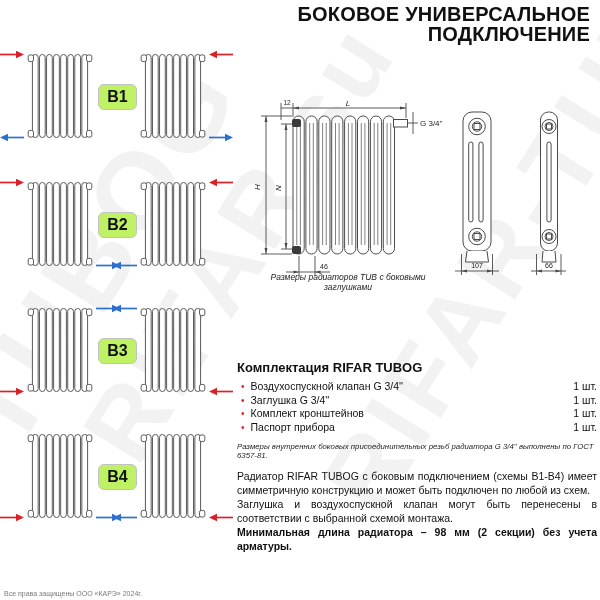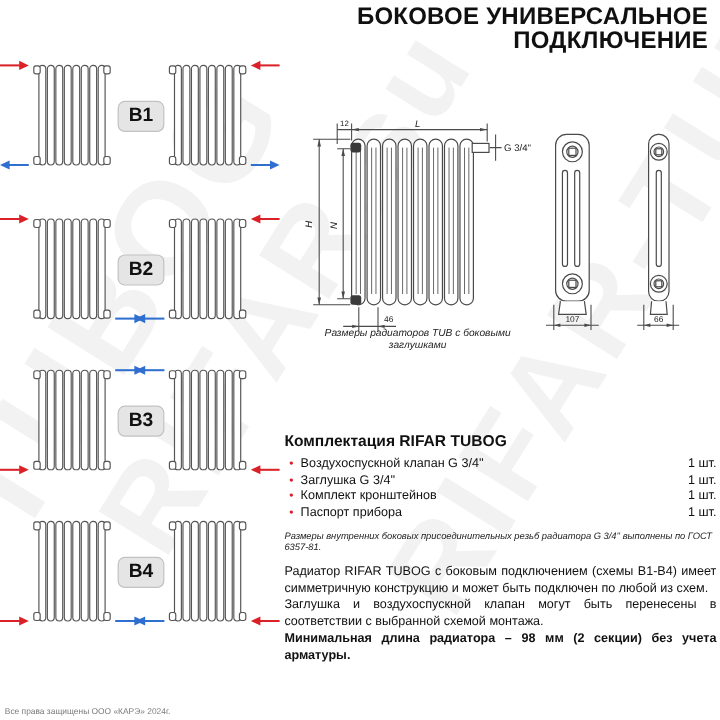--- a/index.html
+++ b/index.html
@@ -11,21 +11,21 @@
         white-space:nowrap;letter-spacing:6px;transform-origin:0 0;transform:rotate(-58deg);}
   
   .title{position:absolute;top:4px;right:10px;width:330px;text-align:right;z-index:2;
         font-size:20px;line-height:20px;font-weight:800;color:#101010;white-space:pre-line;letter-spacing:0.2px;}
   
   .scheme-row{position:absolute;left:0;width:234px;height:102px;z-index:1;}
   .rad{position:absolute;width:64px;height:100px;top:0;}
   .rad svg{overflow:visible;display:block;}
   .arrow{position:absolute;width:24px;height:9px;}
   .scheme-label{position:absolute;left:98px;top:50%;transform:translateY(-50%);
-        width:37px;height:24px;border:1.5px solid #c2c2c2;border-radius:6px;background:#e5e5e5;
+        width:37px;height:24px;border:1.5px solid #c2c2c2;border-radius:6px;background:#bef264;
         display:flex;align-items:center;justify-content:center;font-weight:800;font-size:16px;color:#111;}
   
   .drawing{position:absolute;left:248px;top:96px;z-index:1;}
   .drawing-caption{position:absolute;left:250px;top:272px;width:196px;text-align:center;z-index:1;
         font-style:italic;font-size:8.5px;color:#222;}
   
   .content{position:absolute;left:237px;top:360px;width:360px;z-index:1;}
   .kit-title{font-size:13px;font-weight:700;color:#111;}
   .kit-subtitle{font-size:11.5px;font-weight:700;margin-top:3px;}
   .kit-list{margin-top:5px;}

